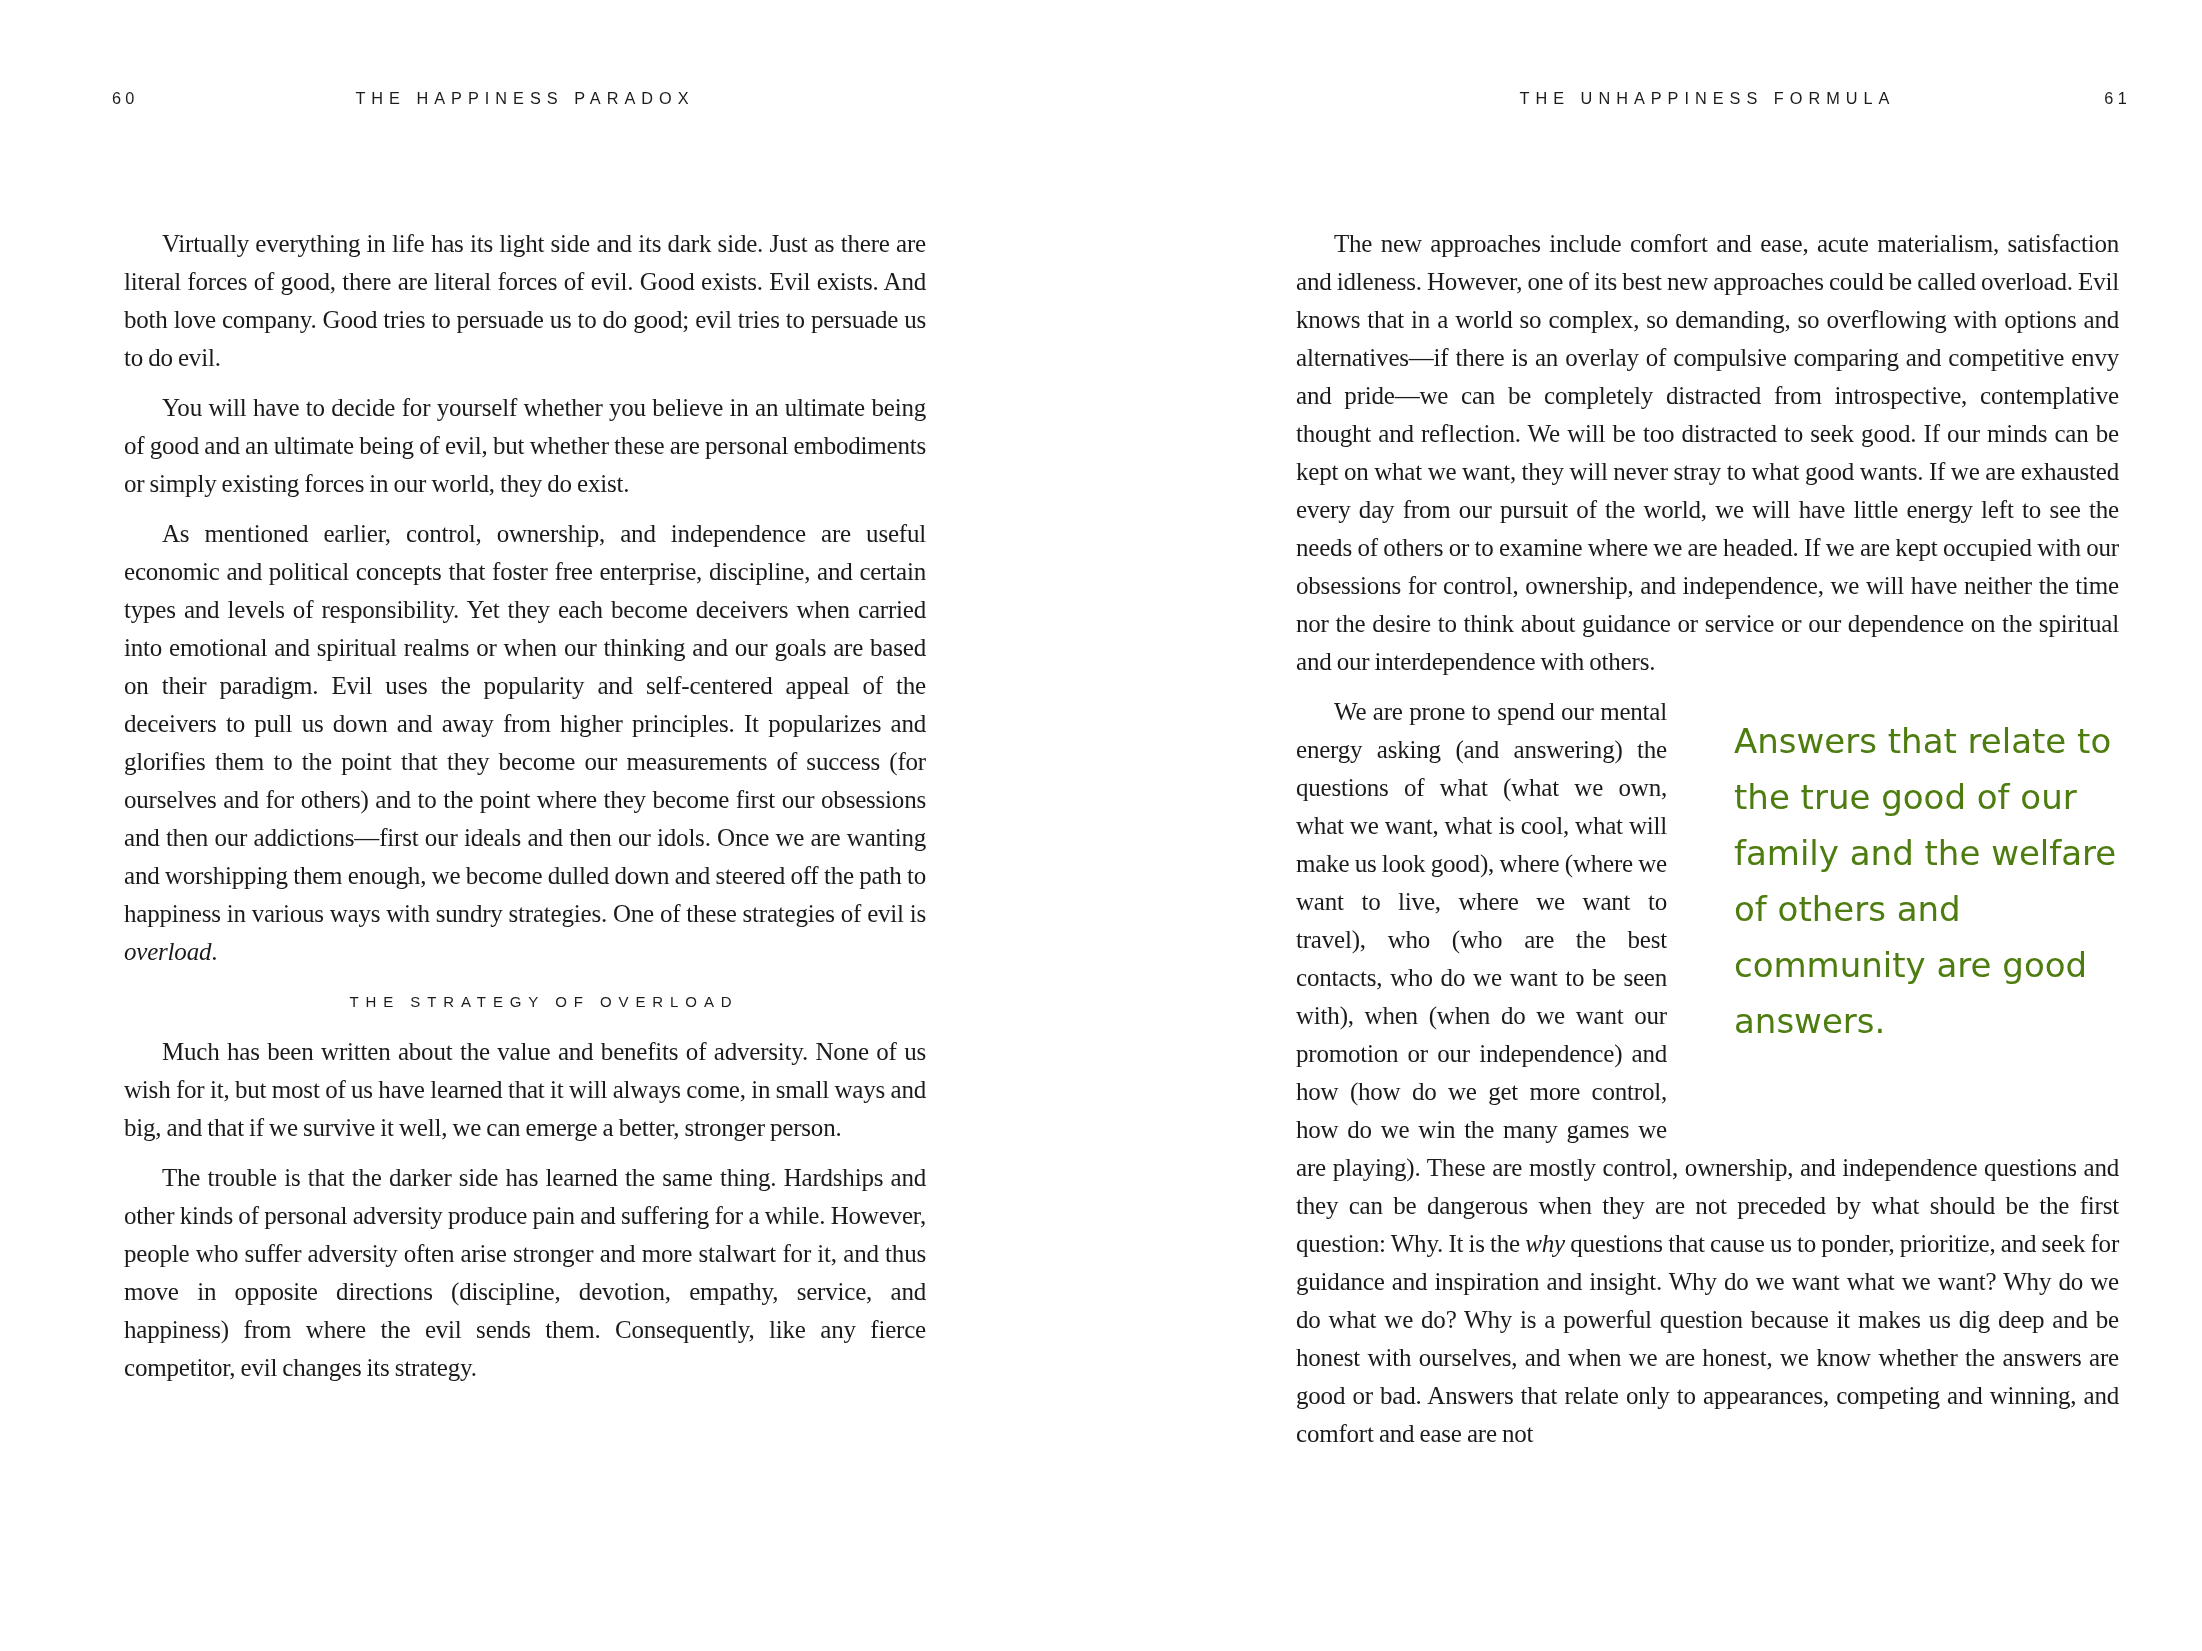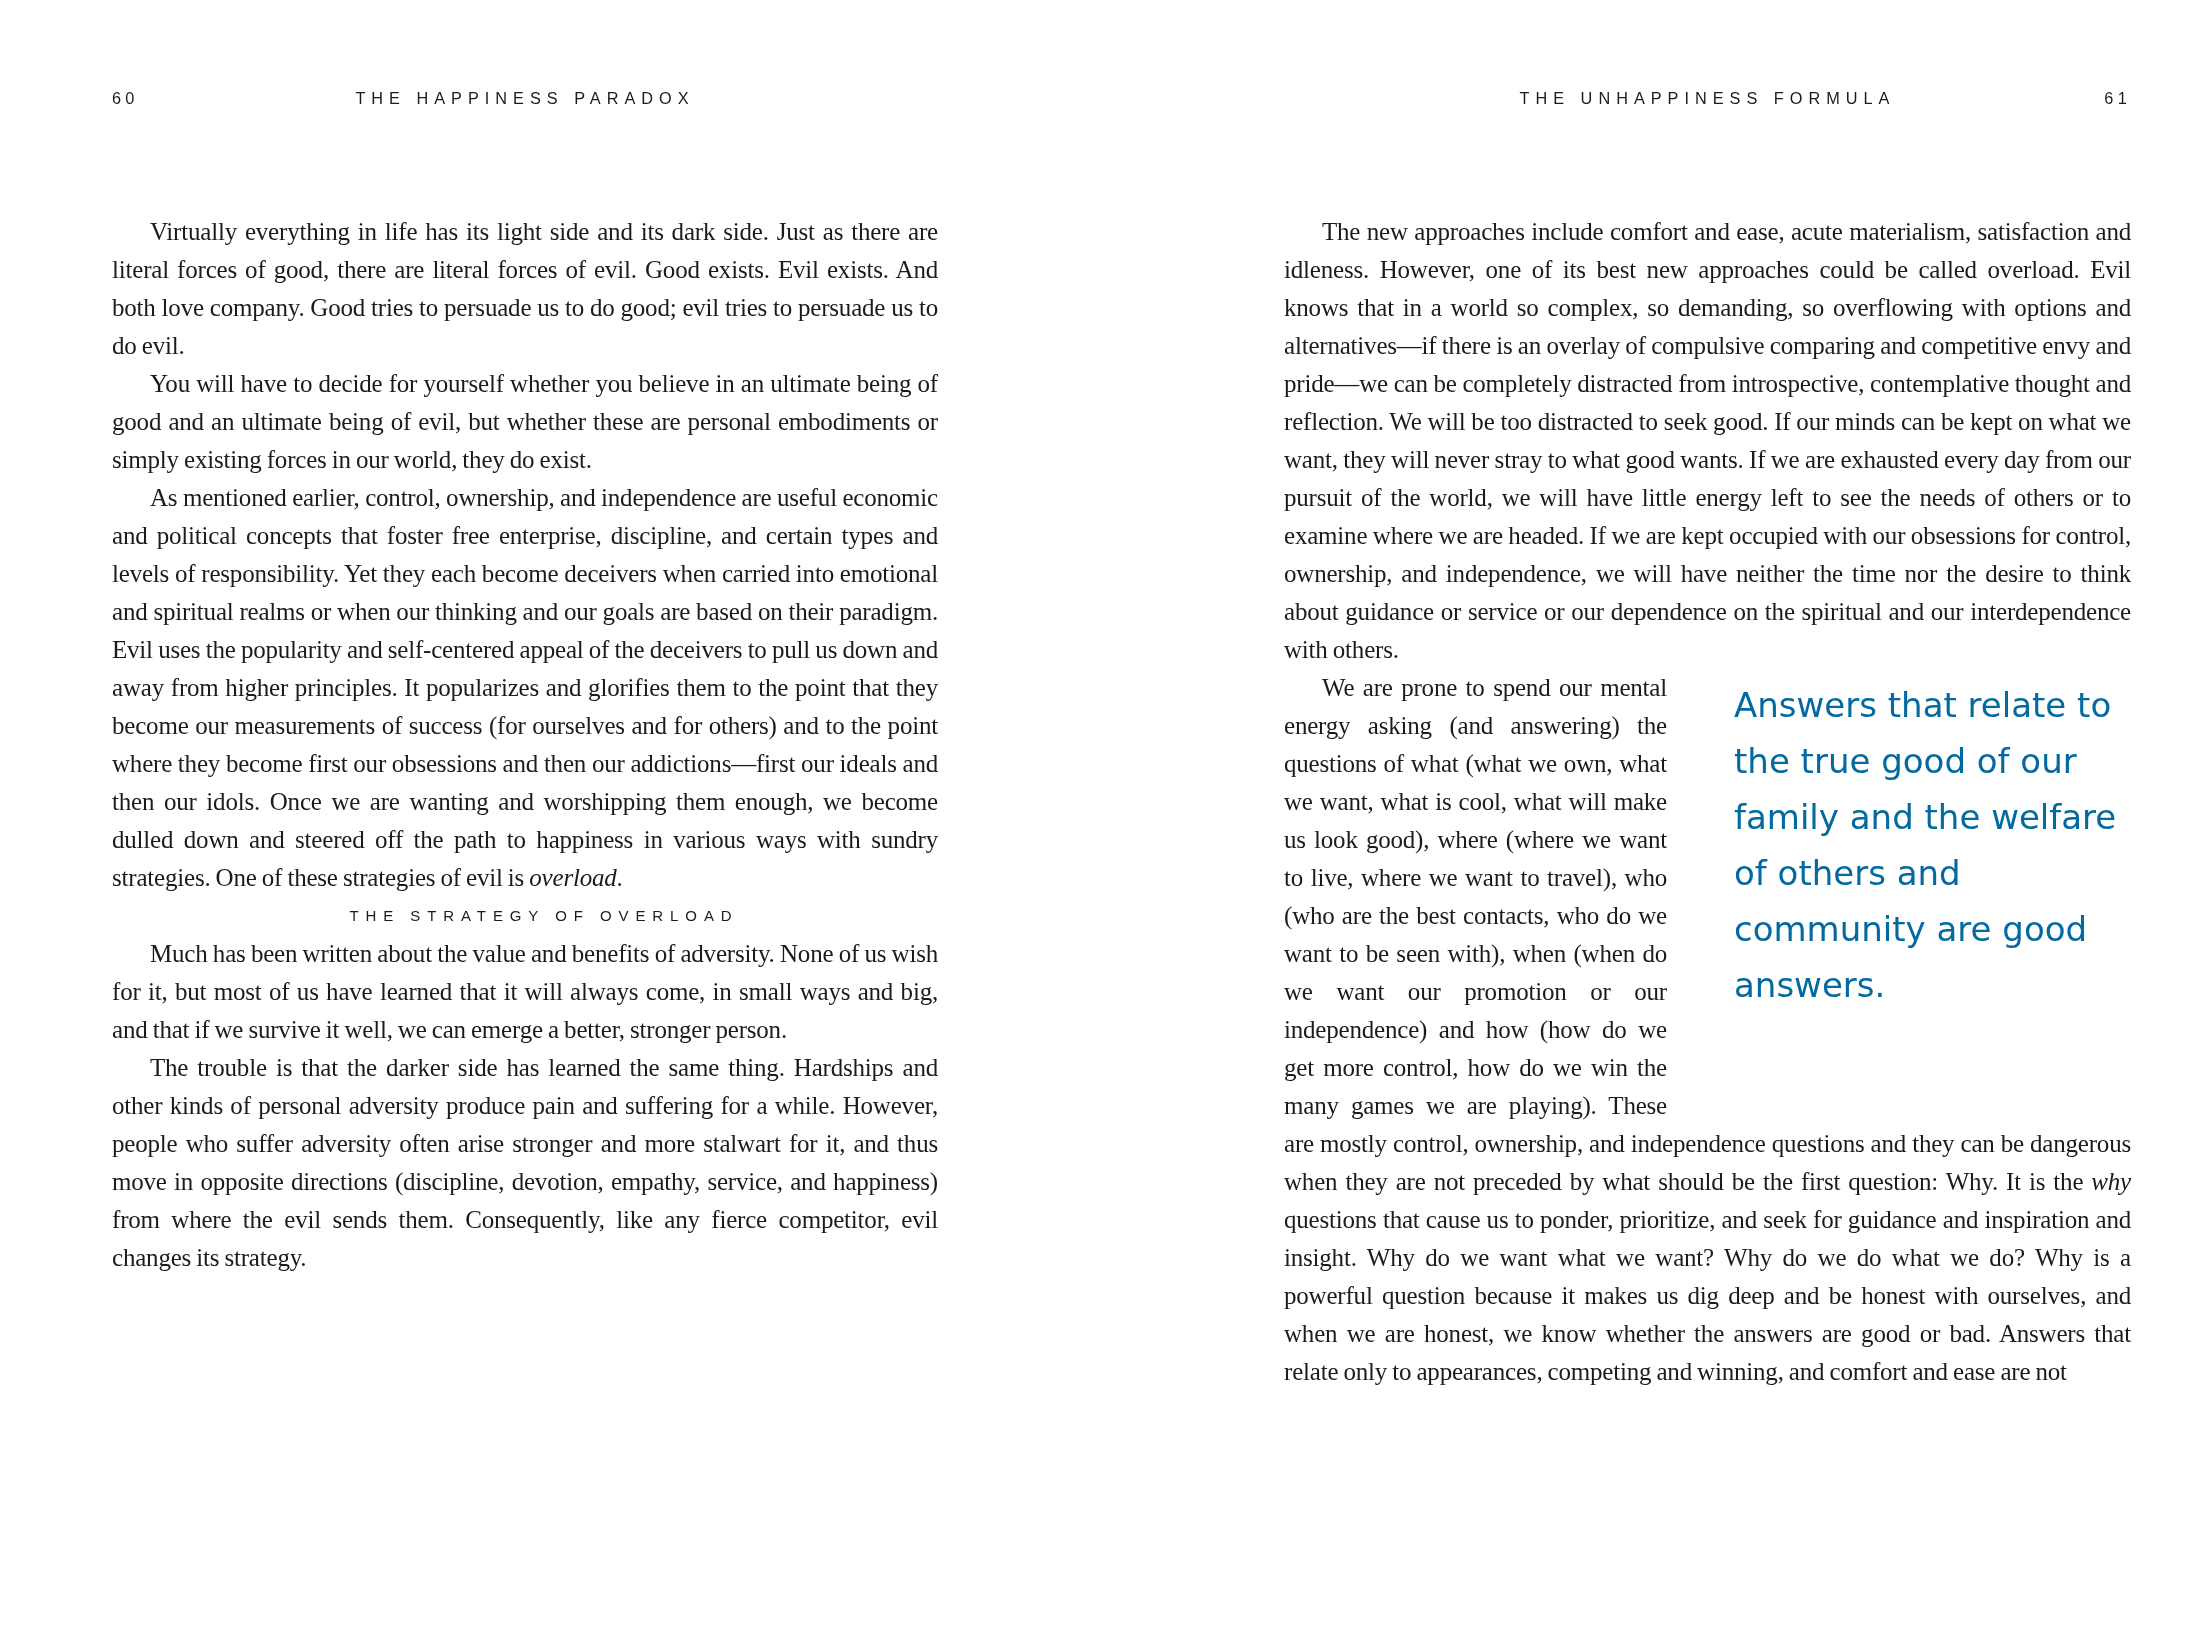--- a/index.html
+++ b/index.html
@@ -56,45 +56,45 @@
     top: 213px;
     left: 0;
     right: 0;
     font-size: 25px;
     line-height: 38px;
     letter-spacing: -0.2px;
     word-spacing: -0.9px;
     text-align: justify;
   }
   .page-body p {
-    margin: 0;
+    margin: 12px;
     text-indent: 38px;
   }
   .section-heading {
     margin: 67px 0 59px 0;
     text-align: center;
     text-indent: 0;
     font-family: "Liberation Sans", sans-serif;
     font-size: 15px;
     font-weight: 500;
     letter-spacing: 6.9px;
     color: #1c1c1c;
   }
   .pull-quote {
     float: right;
     width: 397px;
-    margin: 8px 0 77px 67px;
+    margin: 20px 0 77px 67px;
     font-family: "DejaVu Sans", sans-serif;
     font-size: 34px;
     line-height: 56px;
     letter-spacing: 0;
     word-spacing: 0;
     text-align: left;
     text-indent: 0;
-    color: #0369a1;
+    color: #4d7c0f;
   }
   em { font-style: italic; }
 </style>
 </head>
 <body>
 
 <div class="spread">
 
   <div class="page page-left">
     <div class="running-head">

